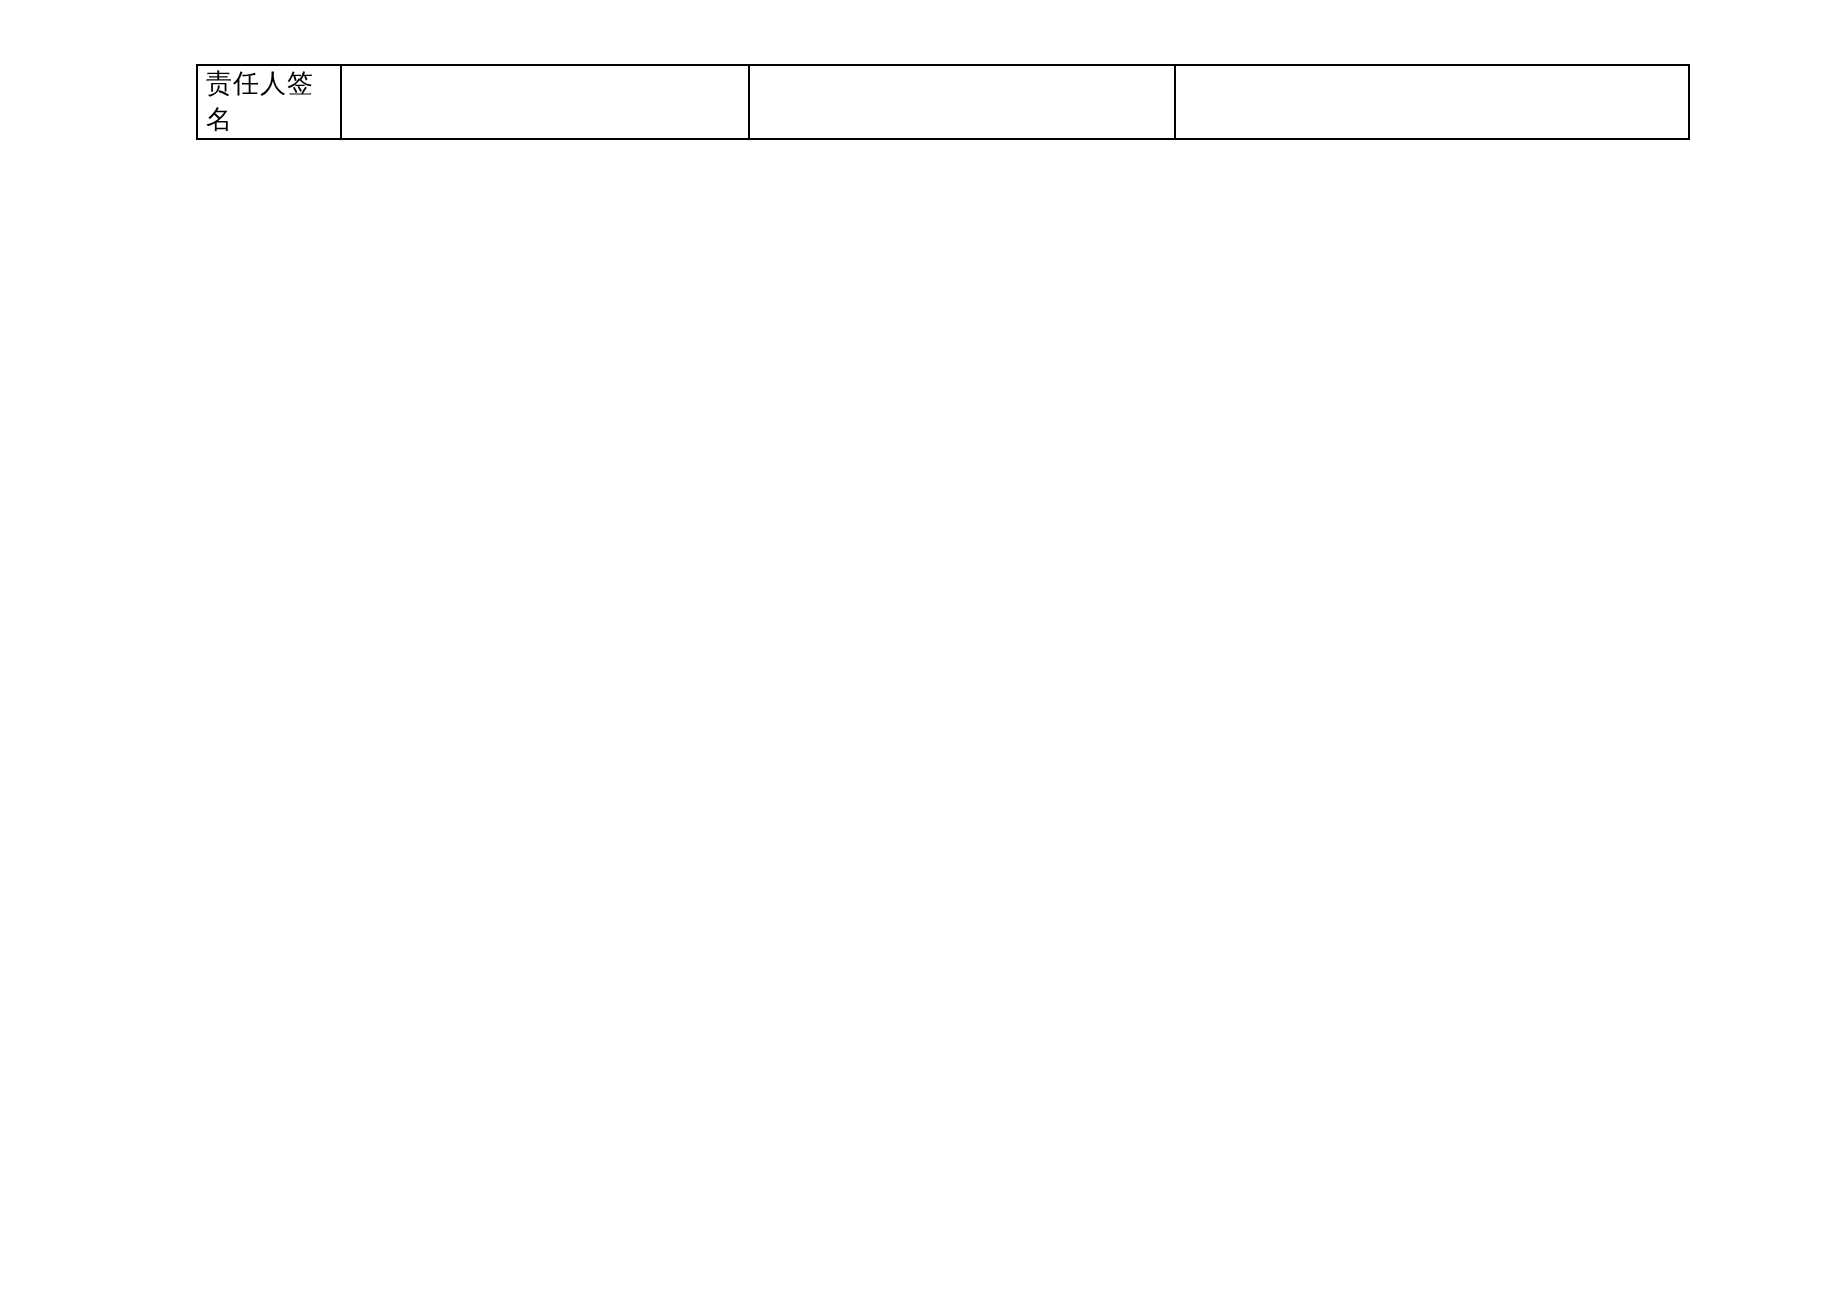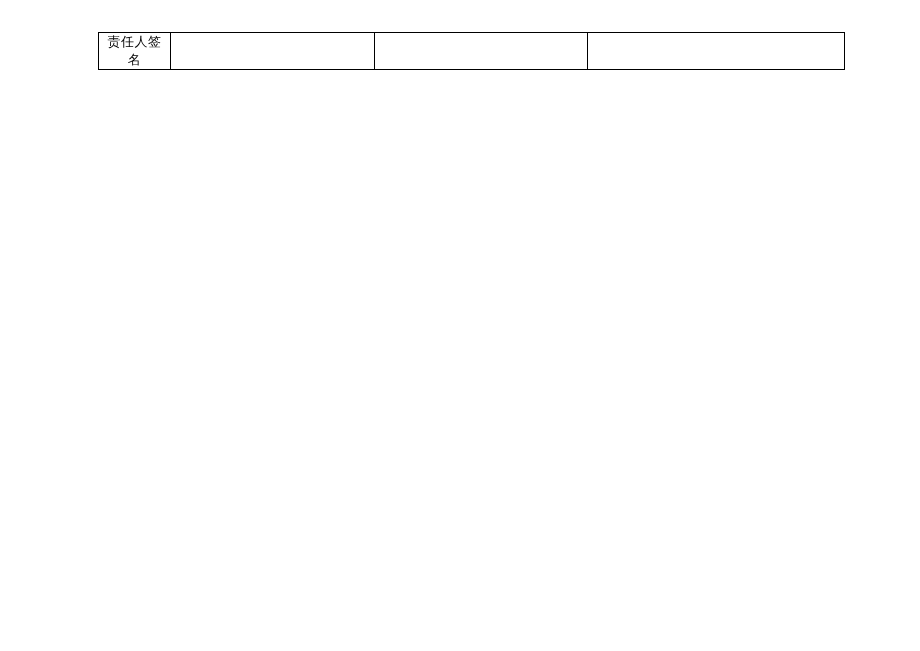--- a/index.html
+++ b/index.html
@@ -26,21 +26,21 @@
       table-layout: fixed;
     }
     td {
       border: 1px solid #000000;
       height: 26px;
       padding: 0 4px;
       vertical-align: middle;
     }
     td.label-cell {
       width: 72px;
-      text-align: center;
+      text-align: left;
       letter-spacing: 0.5px;
     }
     td.field-1 {
       width: 204px;
     }
     td.field-2 {
       width: 213px;
     }
     td.field-3 {
       

